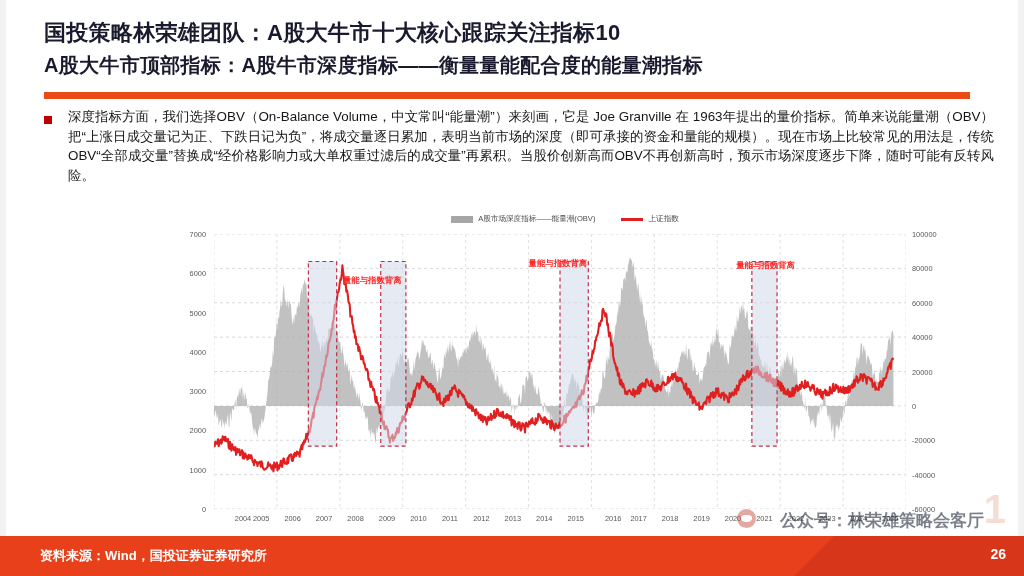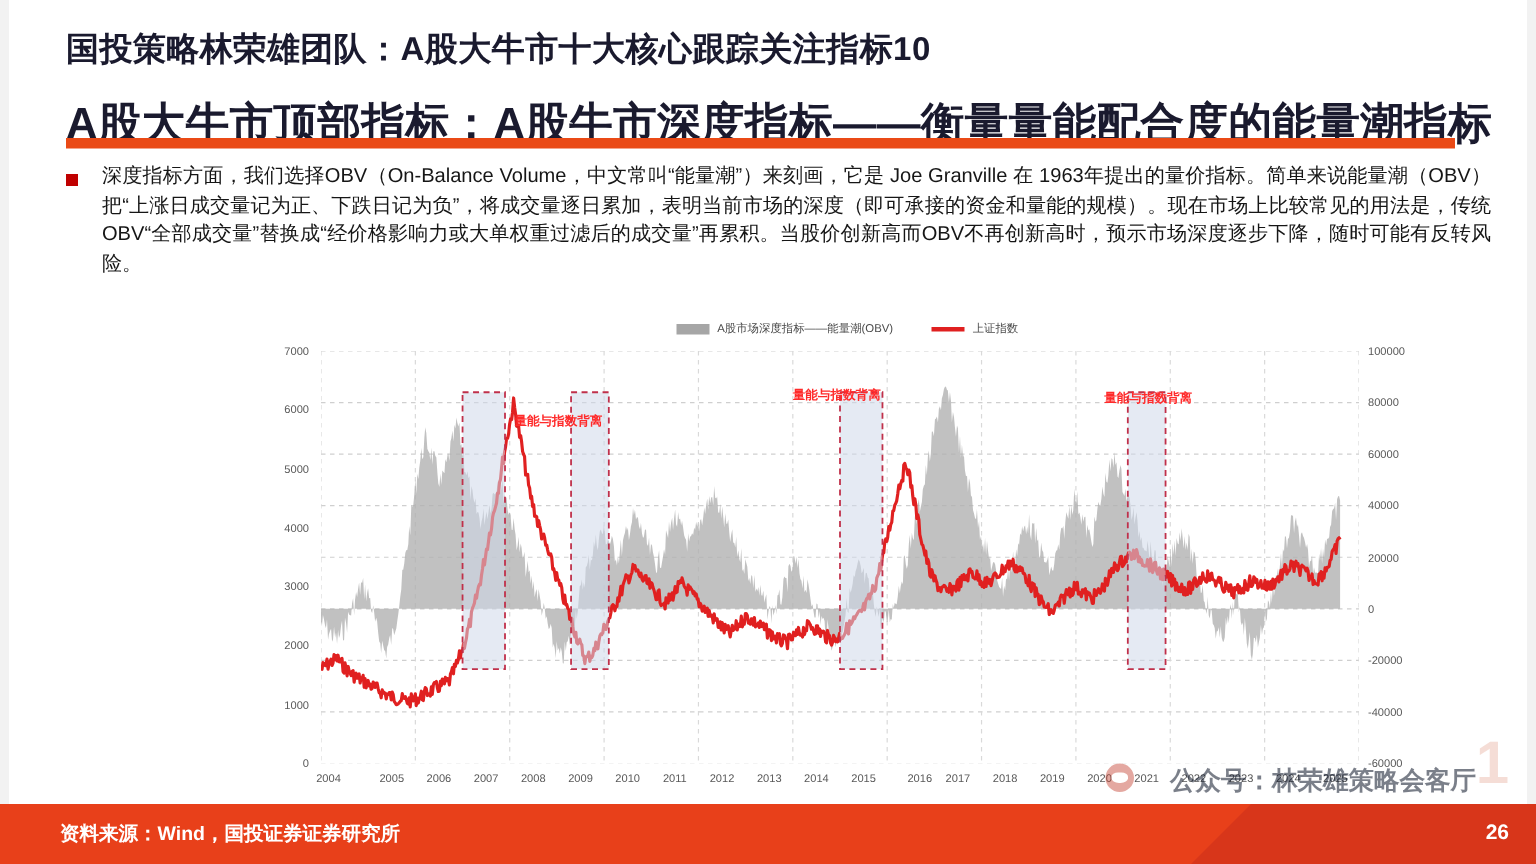--- a/index.html
+++ b/index.html
@@ -15,21 +15,21 @@
   .edge-l{position:absolute;left:0;top:0;width:6px;height:576px;background:#f2f2f2;}
   .edge-r{position:absolute;right:0;top:0;width:6px;height:576px;background:#f2f2f2;}
 
   
   .header{position:absolute;left:0;top:6px;width:1024px;height:86px;text-align:right;}
   .title-l1,.title-l2{
     position:absolute;left:44px;white-space:nowrap;
     color:#1a1a2e;font-weight:bold;letter-spacing:.3px;
   }
   .title-l1{top:12px;font-size:22px;}
-  .title-l2{top:46px;font-size:29px;margin-top:11px;}
+  .title-l2{top:46px;font-size:20px;}
   .title-underline{
     position:absolute;left:44px;top:92px;width:926px;height:7px;background:#ea4a16;
   }
 
   
   .para-wrap{position:absolute;left:44px;top:107px;width:950px;}
   .bullet{
     position:absolute;left:0px;top:9px;width:8px;height:8px;background:#c00000;
   }
   .para{
@@ -173,21 +173,21 @@
             <line x1="692" y1="0" x2="692" y2="275" stroke="#d9d9d9" stroke-width="0.8" stroke-dasharray="3 3"></line>
             <path d="M 0.0 171.9 L 0.0 180.3 L 0.7 182.3 L 1.3 176.0 L 2.0 179.0 L 2.7 183.0 L 3.3 184.9 L 4.0 178.9 L 4.7 192.5 L 5.3 188.8 L 6.0 186.6 L 6.7 185.2 L 7.4 193.8 L 8.0 192.4 L 8.7 183.8 L 9.4 191.2 L 10.0 187.6 L 10.7 195.3 L 11.4 186.0 L 12.0 191.3 L 12.7 189.1 L 13.4 183.0 L 14.0 179.9 L 14.7 193.1 L 15.4 192.5 L 16.0 177.8 L 16.7 181.3 L 17.4 187.8 L 18.1 173.8 L 18.7 175.7 L 19.4 176.1 L 20.1 176.3 L 20.7 168.4 L 21.4 164.9 L 22.1 176.2 L 22.7 165.8 L 23.4 160.7 L 24.1 164.0 L 24.7 158.8 L 25.4 154.3 L 26.1 162.5 L 26.7 154.0 L 27.4 154.9 L 28.1 151.4 L 28.8 165.8 L 29.4 155.7 L 30.1 166.8 L 30.8 161.1 L 31.4 158.2 L 32.1 164.9 L 32.8 164.7 L 33.4 173.4 L 34.1 174.7 L 34.8 169.5 L 35.4 173.9 L 36.1 180.5 L 36.8 177.8 L 37.4 180.1 L 38.1 187.7 L 38.8 193.7 L 39.5 194.9 L 40.1 201.5 L 40.8 193.1 L 41.5 196.7 L 42.1 199.3 L 42.8 200.1 L 43.5 205.0 L 44.1 197.3 L 44.8 195.6 L 45.5 191.3 L 46.1 189.4 L 46.8 196.0 L 47.5 184.7 L 48.1 185.4 L 48.8 189.5 L 49.5 187.1 L 50.2 185.0 L 50.8 180.4 L 51.5 175.5 L 52.2 169.8 L 52.8 164.2 L 53.5 159.0 L 54.2 145.8 L 54.8 145.9 L 55.5 141.7 L 56.2 134.7 L 56.8 132.8 L 57.5 132.7 L 58.2 128.8 L 58.8 116.6 L 59.5 122.9 L 60.2 103.0 L 60.9 103.9 L 61.5 102.8 L 62.2 95.7 L 62.9 85.4 L 63.5 95.1 L 64.2 81.8 L 64.9 85.4 L 65.5 77.9 L 66.2 73.0 L 66.9 64.5 L 67.5 72.2 L 68.2 70.8 L 68.9 57.7 L 69.5 50.8 L 70.2 54.6 L 70.9 65.2 L 71.6 66.8 L 72.2 67.9 L 72.9 72.9 L 73.6 64.4 L 74.2 75.8 L 74.9 66.9 L 75.6 66.9 L 76.2 69.8 L 76.9 71.0 L 77.6 81.4 L 78.2 88.2 L 78.9 90.6 L 79.6 81.6 L 80.2 89.3 L 80.9 79.6 L 81.6 80.7 L 82.3 81.5 L 82.9 72.1 L 83.6 74.2 L 84.3 69.6 L 84.9 68.1 L 85.6 73.4 L 86.3 60.4 L 86.9 58.2 L 87.6 53.0 L 88.3 60.4 L 88.9 49.2 L 89.6 51.7 L 90.3 44.4 L 90.9 47.8 L 91.6 50.4 L 92.3 47.6 L 93.0 63.2 L 93.6 62.0 L 94.3 70.2 L 95.0 67.4 L 95.6 80.6 L 96.3 80.8 L 97.0 82.8 L 97.6 80.1 L 98.3 84.8 L 99.0 83.5 L 99.6 99.6 L 100.3 90.0 L 101.0 93.0 L 101.6 98.1 L 102.3 101.3 L 103.0 98.2 L 103.7 108.6 L 104.3 107.3 L 105.0 107.6 L 105.7 111.5 L 106.3 118.6 L 107.0 113.9 L 107.7 110.9 L 108.3 104.8 L 109.0 116.0 L 109.7 110.9 L 110.3 107.0 L 111.0 112.2 L 111.7 107.3 L 112.3 102.5 L 113.0 108.4 L 113.7 105.0 L 114.4 95.3 L 115.0 94.5 L 115.7 95.6 L 116.4 94.8 L 117.0 94.7 L 117.7 86.7 L 118.4 95.1 L 119.0 90.7 L 119.7 95.1 L 120.4 90.1 L 121.0 85.6 L 121.7 101.2 L 122.4 95.8 L 123.0 98.7 L 123.7 97.3 L 124.4 105.8 L 125.1 109.1 L 125.7 107.5 L 126.4 109.3 L 127.1 119.1 L 127.7 119.4 L 128.4 111.4 L 129.1 118.6 L 129.7 122.4 L 130.4 132.9 L 131.1 129.7 L 131.7 123.8 L 132.4 134.3 L 133.1 128.3 L 133.7 131.0 L 134.4 138.2 L 135.1 136.7 L 135.7 133.9 L 136.4 150.9 L 137.1 145.7 L 137.8 139.9 L 138.4 147.5 L 139.1 146.2 L 139.8 155.1 L 140.4 149.6 L 141.1 159.0 L 141.8 153.3 L 142.4 164.2 L 143.1 160.6 L 143.8 158.6 L 144.4 166.8 L 145.1 158.6 L 145.8 163.4 L 146.4 166.7 L 147.1 176.5 L 147.8 173.4 L 148.5 167.8 L 149.1 171.2 L 149.8 178.5 L 150.5 176.9 L 151.1 181.5 L 151.8 185.4 L 152.5 184.6 L 153.1 181.9 L 153.8 184.6 L 154.5 197.7 L 155.1 195.2 L 155.8 198.1 L 156.5 204.9 L 157.1 193.5 L 157.8 199.6 L 158.5 198.0 L 159.2 201.9 L 159.8 197.5 L 160.5 200.3 L 161.2 208.2 L 161.8 208.4 L 162.5 193.6 L 163.2 200.0 L 163.8 194.1 L 164.5 193.5 L 165.2 189.9 L 165.8 196.2 L 166.5 189.4 L 167.2 182.2 L 167.8 185.5 L 168.5 186.7 L 169.2 184.6 L 169.9 172.6 L 170.5 178.6 L 171.2 173.3 L 171.9 164.5 L 172.5 156.7 L 173.2 156.1 L 173.9 152.3 L 174.5 159.1 L 175.2 154.4 L 175.9 157.8 L 176.5 144.2 L 177.2 143.3 L 177.9 140.7 L 178.5 135.9 L 179.2 145.9 L 179.9 139.0 L 180.6 139.6 L 181.2 136.1 L 181.9 127.0 L 182.6 130.7 L 183.2 122.2 L 183.9 130.1 L 184.6 132.9 L 185.2 125.9 L 185.9 120.2 L 186.6 119.0 L 187.2 121.2 L 187.9 122.2 L 188.6 116.0 L 189.2 121.1 L 189.9 129.0 L 190.6 128.5 L 191.3 125.9 L 191.9 126.8 L 192.6 129.0 L 193.3 126.6 L 193.9 123.2 L 194.6 125.3 L 195.3 130.4 L 195.9 140.4 L 196.6 139.0 L 197.3 143.0 L 197.9 136.7 L 198.6 141.6 L 199.3 133.1 L 199.9 125.7 L 200.6 136.8 L 201.3 126.4 L 202.0 123.2 L 202.6 121.4 L 203.3 116.6 L 204.0 119.7 L 204.6 117.9 L 205.3 126.2 L 206.0 121.9 L 206.6 117.0 L 207.3 114.1 L 208.0 104.6 L 208.6 109.4 L 209.3 105.8 L 210.0 112.3 L 210.6 110.8 L 211.3 111.0 L 212.0 116.8 L 212.7 118.8 L 213.3 114.5 L 214.0 121.7 L 214.7 124.6 L 215.3 123.6 L 216.0 119.0 L 216.7 119.2 L 217.3 128.7 L 218.0 130.0 L 218.7 124.4 L 219.3 136.0 L 220.0 128.7 L 220.7 129.6 L 221.3 134.2 L 222.0 137.3 L 222.7 142.2 L 223.4 147.9 L 224.0 147.6 L 224.7 137.3 L 225.4 132.8 L 226.0 144.3 L 226.7 144.8 L 227.4 140.5 L 228.0 137.0 L 228.7 132.2 L 229.4 135.7 L 230.0 119.5 L 230.7 122.0 L 231.4 124.7 L 232.0 113.7 L 232.7 120.7 L 233.4 114.4 L 234.1 111.1 L 234.7 119.3 L 235.4 111.5 L 236.1 105.6 L 236.7 115.5 L 237.4 117.2 L 238.1 107.4 L 238.7 112.4 L 239.4 111.7 L 240.1 116.2 L 240.7 113.2 L 241.4 117.7 L 242.1 122.8 L 242.7 124.7 L 243.4 125.9 L 244.1 133.8 L 244.8 121.5 L 245.4 127.0 L 246.1 123.9 L 246.8 123.2 L 247.4 121.5 L 248.1 122.7 L 248.8 117.6 L 249.4 119.3 L 250.1 113.9 L 250.8 117.2 L 251.4 113.9 L 252.1 120.2 L 252.8 112.8 L 253.4 112.0 L 254.1 116.3 L 254.8 111.0 L 255.5 104.3 L 256.1 108.7 L 256.8 102.6 L 257.5 98.3 L 258.1 105.9 L 258.8 96.6 L 259.5 101.5 L 260.1 97.7 L 260.8 97.3 L 261.5 103.0 L 262.1 90.0 L 262.8 97.9 L 263.5 98.4 L 264.1 97.0 L 264.8 107.6 L 265.5 107.9 L 266.2 101.8 L 266.8 111.9 L 267.5 103.7 L 268.2 111.0 L 268.8 117.6 L 269.5 108.2 L 270.2 115.2 L 270.8 115.1 L 271.5 112.3 L 272.2 121.2 L 272.8 127.3 L 273.5 122.2 L 274.2 118.8 L 274.8 127.6 L 275.5 128.0 L 276.2 131.0 L 276.8 123.8 L 277.5 137.4 L 278.2 132.9 L 278.9 138.6 L 279.5 140.9 L 280.2 131.3 L 280.9 146.7 L 281.5 145.3 L 282.2 148.7 L 282.9 138.7 L 283.5 141.2 L 284.2 143.8 L 284.9 153.4 L 285.5 151.3 L 286.2 155.4 L 286.9 149.4 L 287.5 150.2 L 288.2 158.1 L 288.9 149.4 L 289.6 160.7 L 290.2 158.4 L 290.9 160.0 L 291.6 157.4 L 292.2 163.2 L 292.9 155.9 L 293.6 162.9 L 294.2 163.1 L 294.9 159.7 L 295.6 167.9 L 296.2 164.7 L 296.9 162.2 L 297.6 179.1 L 298.2 174.7 L 298.9 170.0 L 299.6 171.2 L 300.3 181.6 L 300.9 169.4 L 301.6 176.3 L 302.3 174.0 L 302.9 169.4 L 303.6 175.6 L 304.3 162.8 L 304.9 162.6 L 305.6 158.9 L 306.3 168.9 L 306.9 169.2 L 307.6 164.0 L 308.3 152.0 L 308.9 150.4 L 309.6 151.3 L 310.3 151.4 L 311.0 160.9 L 311.6 143.5 L 312.3 141.9 L 313.0 143.4 L 313.6 147.1 L 314.3 146.2 L 315.0 136.6 L 315.6 137.0 L 316.3 141.8 L 317.0 137.0 L 317.6 144.7 L 318.3 138.6 L 319.0 148.4 L 319.6 152.0 L 320.3 153.1 L 321.0 158.4 L 321.7 149.8 L 322.3 160.8 L 323.0 159.1 L 323.7 161.4 L 324.3 152.1 L 325.0 155.6 L 325.7 160.5 L 326.3 165.1 L 327.0 170.4 L 327.7 168.9 L 328.3 173.2 L 329.0 177.6 L 329.7 177.7 L 330.3 168.4 L 331.0 168.8 L 331.7 178.1 L 332.4 173.3 L 333.0 182.6 L 333.7 176.6 L 334.4 178.7 L 335.0 177.8 L 335.7 180.0 L 336.4 191.1 L 337.0 192.8 L 337.7 178.9 L 338.4 185.3 L 339.0 186.5 L 339.7 196.0 L 340.4 199.8 L 341.0 197.5 L 341.7 190.0 L 342.4 193.5 L 343.1 197.5 L 343.7 193.4 L 344.4 195.8 L 345.1 190.0 L 345.7 184.1 L 346.4 190.6 L 347.1 187.9 L 347.7 187.6 L 348.4 183.6 L 349.1 180.0 L 349.7 176.0 L 350.4 164.6 L 351.1 173.9 L 351.7 174.6 L 352.4 158.0 L 353.1 161.1 L 353.8 158.5 L 354.4 155.3 L 355.1 149.5 L 355.8 150.7 L 356.4 146.8 L 357.1 144.6 L 357.8 141.2 L 358.4 138.8 L 359.1 140.3 L 359.8 143.4 L 360.4 148.1 L 361.1 147.0 L 361.8 144.5 L 362.4 155.1 L 363.1 148.2 L 363.8 147.8 L 364.5 151.0 L 365.1 151.6 L 365.8 161.3 L 366.5 158.8 L 367.1 163.4 L 367.8 158.3 L 368.5 168.4 L 369.1 173.9 L 369.8 177.4 L 370.5 170.3 L 371.1 173.6 L 371.8 177.4 L 372.5 171.4 L 373.1 185.3 L 373.8 181.0 L 374.5 178.2 L 375.2 181.1 L 375.8 173.5 L 376.5 173.6 L 377.2 180.9 L 377.8 180.4 L 378.5 172.1 L 379.2 180.8 L 379.8 178.7 L 380.5 179.1 L 381.2 168.7 L 381.8 171.4 L 382.5 167.9 L 383.2 168.6 L 383.8 168.9 L 384.5 163.8 L 385.2 156.5 L 385.9 161.5 L 386.5 156.6 L 387.2 153.7 L 387.9 155.5 L 388.5 137.3 L 389.2 136.2 L 389.9 142.3 L 390.5 145.1 L 391.2 142.7 L 391.9 128.6 L 392.5 122.7 L 393.2 131.8 L 393.9 121.1 L 394.5 124.7 L 395.2 126.2 L 395.9 110.4 L 396.6 109.3 L 397.2 115.7 L 397.9 102.0 L 398.6 98.8 L 399.2 107.4 L 399.9 103.8 L 400.6 100.7 L 401.2 92.4 L 401.9 89.9 L 402.6 88.8 L 403.2 76.0 L 403.9 82.8 L 404.6 70.2 L 405.2 66.3 L 405.9 73.8 L 406.6 68.0 L 407.2 53.9 L 407.9 53.7 L 408.6 56.9 L 409.3 45.5 L 409.9 45.1 L 410.6 43.6 L 411.3 47.7 L 411.9 38.7 L 412.6 36.8 L 413.3 39.5 L 413.9 31.6 L 414.6 29.3 L 415.3 25.3 L 415.9 24.0 L 416.6 23.7 L 417.3 25.9 L 417.9 26.4 L 418.6 34.1 L 419.3 27.3 L 420.0 33.5 L 420.6 47.5 L 421.3 40.7 L 422.0 44.0 L 422.6 50.6 L 423.3 57.1 L 424.0 49.6 L 424.6 51.5 L 425.3 67.7 L 426.0 56.5 L 426.6 71.4 L 427.3 62.3 L 428.0 70.9 L 428.6 69.0 L 429.3 79.5 L 430.0 83.5 L 430.7 83.1 L 431.3 94.0 L 432.0 84.9 L 432.7 88.2 L 433.3 96.4 L 434.0 97.4 L 434.7 106.2 L 435.3 108.2 L 436.0 111.3 L 436.7 112.2 L 437.3 105.3 L 438.0 118.0 L 438.7 113.3 L 439.3 125.9 L 440.0 123.4 L 440.7 130.8 L 441.4 128.3 L 442.0 134.5 L 442.7 124.7 L 443.4 136.0 L 444.0 126.5 L 444.7 133.3 L 445.4 138.8 L 446.0 136.7 L 446.7 146.7 L 447.4 143.8 L 448.0 141.0 L 448.7 140.6 L 449.4 142.1 L 450.0 145.9 L 450.7 152.7 L 451.4 155.0 L 452.1 157.3 L 452.7 158.0 L 453.4 158.6 L 454.1 151.0 L 454.7 163.8 L 455.4 156.5 L 456.1 159.5 L 456.7 151.7 L 457.4 152.3 L 458.1 144.5 L 458.7 153.2 L 459.4 142.8 L 460.1 147.6 L 460.7 142.8 L 461.4 133.7 L 462.1 142.4 L 462.8 142.6 L 463.4 132.1 L 464.1 136.7 L 464.8 128.1 L 465.4 129.1 L 466.1 121.5 L 466.8 122.9 L 467.4 116.8 L 468.1 120.1 L 468.8 117.2 L 469.4 116.4 L 470.1 122.2 L 470.8 117.2 L 471.4 121.6 L 472.1 108.6 L 472.8 122.6 L 473.5 126.2 L 474.1 114.7 L 474.8 115.2 L 475.5 114.7 L 476.1 128.4 L 476.8 117.9 L 477.5 126.7 L 478.1 125.6 L 478.8 137.8 L 479.5 136.4 L 480.1 127.6 L 480.8 132.9 L 481.5 134.1 L 482.1 140.7 L 482.8 140.8 L 483.5 141.2 L 484.2 139.1 L 484.8 136.7 L 485.5 149.5 L 486.2 146.4 L 486.8 143.7 L 487.5 146.4 L 488.2 146.3 L 488.8 142.1 L 489.5 135.0 L 490.2 133.0 L 490.8 132.9 L 491.5 128.9 L 492.2 132.5 L 492.8 122.3 L 493.5 117.9 L 494.2 118.3 L 494.9 116.7 L 495.5 125.1 L 496.2 114.2 L 496.9 107.4 L 497.5 109.6 L 498.2 111.9 L 498.9 102.9 L 499.5 112.7 L 500.2 102.8 L 500.9 109.1 L 501.5 106.3 L 502.2 91.8 L 502.9 99.6 L 503.5 101.2 L 504.2 93.5 L 504.9 108.8 L 505.6 107.7 L 506.2 110.6 L 506.9 115.8 L 507.6 108.9 L 508.2 113.8 L 508.9 110.7 L 509.6 110.5 L 510.2 124.6 L 510.9 115.9 L 511.6 119.6 L 512.2 118.9 L 512.9 122.8 L 513.6 127.4 L 514.2 130.7 L 514.9 128.6 L 515.6 110.3 L 516.3 113.8 L 516.9 112.8 L 517.6 105.1 L 518.3 100.5 L 518.9 102.8 L 519.6 103.0 L 520.3 98.2 L 520.9 90.4 L 521.6 95.1 L 522.3 97.3 L 522.9 81.1 L 523.6 87.1 L 524.3 87.8 L 524.9 82.8 L 525.6 72.4 L 526.3 80.4 L 527.0 71.5 L 527.6 72.2 L 528.3 77.8 L 529.0 67.3 L 529.6 76.0 L 530.3 74.2 L 531.0 83.7 L 531.6 84.7 L 532.3 79.7 L 533.0 76.0 L 533.6 78.7 L 534.3 94.0 L 535.0 95.3 L 535.6 96.7 L 536.3 91.8 L 537.0 100.4 L 537.6 97.3 L 538.3 95.8 L 539.0 97.9 L 539.7 103.2 L 540.3 112.7 L 541.0 110.0 L 541.7 104.2 L 542.3 115.7 L 543.0 111.0 L 543.7 107.4 L 544.3 113.0 L 545.0 124.4 L 545.7 120.0 L 546.3 126.7 L 547.0 124.0 L 547.7 131.1 L 548.3 131.1 L 549.0 133.0 L 549.7 133.0 L 550.4 133.6 L 551.0 126.3 L 551.7 132.1 L 552.4 141.0 L 553.0 126.7 L 553.7 135.1 L 554.4 143.9 L 555.0 140.9 L 555.7 132.8 L 556.4 133.0 L 557.0 143.5 L 557.7 147.8 L 558.4 147.0 L 559.0 141.1 L 559.7 154.8 L 560.4 144.4 L 561.1 156.5 L 561.7 144.4 L 562.4 145.1 L 563.1 142.3 L 563.7 146.3 L 564.4 136.6 L 565.1 140.1 L 565.7 144.1 L 566.4 131.6 L 567.1 143.7 L 567.7 128.1 L 568.4 135.9 L 569.1 126.4 L 569.7 136.6 L 570.4 124.6 L 571.1 128.1 L 571.8 129.0 L 572.4 120.9 L 573.1 126.7 L 573.8 118.1 L 574.4 124.4 L 575.1 131.6 L 575.8 123.4 L 576.4 132.7 L 577.1 127.6 L 577.8 132.8 L 578.4 121.8 L 579.1 124.0 L 579.8 140.6 L 580.4 131.7 L 581.1 142.0 L 581.8 133.7 L 582.5 134.5 L 583.1 139.1 L 583.8 150.8 L 584.5 152.7 L 585.1 154.0 L 585.8 150.6 L 586.5 161.2 L 587.1 161.2 L 587.8 155.6 L 588.5 166.5 L 589.1 167.5 L 589.8 172.6 L 590.5 175.3 L 591.1 163.6 L 591.8 176.2 L 592.5 178.3 L 593.2 172.1 L 593.8 173.1 L 594.5 181.8 L 595.2 182.8 L 595.8 184.7 L 596.5 191.9 L 597.2 186.8 L 597.8 186.9 L 598.5 184.1 L 599.2 191.2 L 599.8 183.4 L 600.5 191.2 L 601.2 193.7 L 601.8 193.8 L 602.5 190.9 L 603.2 177.9 L 603.9 182.9 L 604.5 176.7 L 605.2 181.6 L 605.9 171.6 L 606.5 168.8 L 607.2 178.7 L 607.9 167.3 L 608.5 176.4 L 609.2 161.6 L 609.9 161.7 L 610.5 162.4 L 611.2 161.4 L 611.9 174.3 L 612.5 170.0 L 613.2 180.6 L 613.9 182.8 L 614.6 181.0 L 615.2 189.6 L 615.9 178.0 L 616.6 186.2 L 617.2 195.0 L 617.9 198.5 L 618.6 192.3 L 619.2 187.4 L 619.9 202.9 L 620.6 205.9 L 621.2 202.1 L 621.9 191.1 L 622.6 191.4 L 623.2 194.4 L 623.9 189.1 L 624.6 197.7 L 625.3 193.8 L 625.9 191.1 L 626.6 182.7 L 627.3 189.1 L 627.9 185.2 L 628.6 184.2 L 629.3 172.1 L 629.9 180.5 L 630.6 178.5 L 631.3 166.1 L 631.9 167.4 L 632.6 171.4 L 633.3 160.5 L 633.9 168.1 L 634.6 154.1 L 635.3 163.4 L 636.0 158.0 L 636.6 149.7 L 637.3 149.7 L 638.0 144.8 L 638.6 150.1 L 639.3 142.7 L 640.0 134.6 L 640.6 144.6 L 641.3 132.0 L 642.0 133.8 L 642.6 123.6 L 643.3 123.6 L 644.0 131.6 L 644.6 125.3 L 645.3 124.5 L 646.0 120.0 L 646.7 109.1 L 647.3 109.8 L 648.0 109.6 L 648.7 121.5 L 649.3 113.8 L 650.0 110.9 L 650.7 117.3 L 651.3 115.5 L 652.0 122.8 L 652.7 131.3 L 653.3 122.0 L 654.0 120.9 L 654.7 123.4 L 655.3 124.5 L 656.0 127.4 L 656.7 131.1 L 657.4 128.7 L 658.0 132.5 L 658.7 144.1 L 659.4 139.7 L 660.0 140.3 L 660.7 136.2 L 661.4 148.8 L 662.0 144.1 L 662.7 147.8 L 663.4 147.7 L 664.0 147.9 L 664.7 148.4 L 665.4 135.2 L 666.0 139.9 L 666.7 131.4 L 667.4 141.8 L 668.0 131.8 L 668.7 137.8 L 669.4 125.7 L 670.1 129.5 L 670.7 125.1 L 671.4 125.2 L 672.1 124.1 L 672.7 117.3 L 673.4 115.8 L 674.1 106.7 L 674.7 105.5 L 675.4 104.9 L 676.1 101.1 L 676.7 112.7 L 677.4 98.9 L 678.1 96.9 L 678.7 96.7 L 679.4 99.7 L 679.4 171.9 Z" fill="#b0b0b0" fill-opacity="0.78" stroke="none"></path>
             <path d="M 0.0 212.1 L 0.7 212.2 L 1.3 207.7 L 2.0 208.4 L 2.7 209.7 L 3.3 209.7 L 4.0 205.4 L 4.7 212.1 L 5.3 209.0 L 6.0 207.0 L 6.7 205.5 L 7.4 209.6 L 8.0 208.1 L 8.7 202.4 L 9.4 205.8 L 10.0 203.1 L 10.7 206.6 L 11.4 202.8 L 12.0 207.2 L 12.7 207.3 L 13.4 205.3 L 14.0 205.0 L 14.7 213.7 L 15.4 214.8 L 16.0 207.9 L 16.7 211.4 L 17.4 216.6 L 18.1 210.3 L 18.7 213.0 L 19.4 214.8 L 20.1 216.4 L 20.7 213.5 L 21.4 213.1 L 22.1 220.8 L 22.7 216.4 L 23.4 214.8 L 24.1 218.1 L 24.7 216.5 L 25.4 215.3 L 26.1 221.3 L 26.7 217.9 L 27.4 218.3 L 28.1 216.2 L 28.8 224.2 L 29.4 218.4 L 30.1 224.6 L 30.8 221.3 L 31.4 219.6 L 32.1 223.3 L 32.8 221.9 L 33.4 225.5 L 34.1 224.9 L 34.8 220.7 L 35.4 221.8 L 36.1 224.3 L 36.8 221.4 L 37.4 221.4 L 38.1 225.1 L 38.8 227.9 L 39.5 228.0 L 40.1 231.2 L 40.8 225.9 L 41.5 227.3 L 42.1 228.2 L 42.8 228.1 L 43.5 232.0 L 44.1 228.8 L 44.8 229.0 L 45.5 227.7 L 46.1 227.7 L 46.8 232.6 L 47.5 227.4 L 48.1 228.9 L 48.8 233.6 L 49.5 234.6 L 50.2 235.8 L 50.8 235.6 L 51.5 235.2 L 52.2 234.4 L 52.8 233.6 L 53.5 233.1 L 54.2 228.4 L 54.8 231.2 L 55.5 231.6 L 56.2 230.4 L 56.8 232.1 L 57.5 234.8 L 58.2 235.4 L 58.8 231.3 L 59.5 237.3 L 60.2 228.5 L 60.9 231.5 L 61.5 233.3 L 62.2 231.8 L 62.9 228.5 L 63.5 236.4 L 64.2 231.4 L 64.9 234.7 L 65.5 231.8 L 66.2 230.3 L 66.9 226.8 L 67.5 232.5 L 68.2 233.0 L 68.9 226.9 L 69.5 224.4 L 70.2 225.1 L 70.9 229.7 L 71.6 229.2 L 72.2 228.5 L 72.9 230.0 L 73.6 223.9 L 74.2 228.9 L 74.9 222.5 L 75.6 221.0 L 76.2 221.1 L 76.9 220.3 L 77.6 224.7 L 78.2 227.0 L 78.9 226.8 L 79.6 220.2 L 80.2 223.1 L 80.9 218.7 L 81.6 220.4 L 82.3 221.9 L 82.9 217.6 L 83.6 219.9 L 84.3 218.4 L 84.9 218.6 L 85.6 222.6 L 86.3 215.3 L 86.9 214.0 L 87.6 211.1 L 88.3 215.2 L 88.9 208.9 L 89.6 210.3 L 90.3 206.2 L 90.9 208.0 L 91.6 205.5 L 92.3 199.9 L 93.0 204.6 L 93.6 199.9 L 94.3 200.5 L 95.0 195.0 L 95.6 198.3 L 96.3 194.5 L 97.0 191.3 L 97.6 185.5 L 98.3 183.9 L 99.0 178.9 L 99.6 183.7 L 100.3 174.0 L 101.0 171.4 L 101.6 170.0 L 102.3 168.1 L 103.0 162.7 L 103.7 164.9 L 104.3 160.5 L 105.0 157.0 L 105.7 155.5 L 106.3 155.9 L 107.0 149.5 L 107.7 145.1 L 108.3 139.0 L 109.0 142.6 L 109.7 137.0 L 110.3 132.1 L 111.0 132.3 L 111.7 126.8 L 112.3 121.4 L 113.0 122.6 L 113.7 118.4 L 114.4 110.7 L 115.0 108.0 L 115.7 106.4 L 116.4 103.7 L 117.0 101.5 L 117.7 94.7 L 118.4 94.8 L 119.0 87.6 L 119.7 85.5 L 120.4 78.0 L 121.0 70.8 L 121.7 75.0 L 122.4 67.3 L 123.0 64.2 L 123.7 58.4 L 124.4 58.2 L 125.1 55.1 L 125.7 49.1 L 126.4 45.2 L 127.1 45.7 L 127.7 40.8 L 128.4 31.3 L 129.1 37.6 L 129.7 41.9 L 130.4 50.1 L 131.1 50.5 L 131.7 49.4 L 132.4 57.6 L 133.1 56.4 L 133.7 60.2 L 134.4 67.0 L 135.1 69.0 L 135.7 70.3 L 136.4 82.7 L 137.1 82.6 L 137.8 82.2 L 138.4 89.4 L 139.1 91.4 L 139.8 98.2 L 140.4 96.8 L 141.1 103.8 L 141.8 102.4 L 142.4 110.2 L 143.1 109.9 L 143.8 110.5 L 144.4 116.9 L 145.1 113.0 L 145.8 116.5 L 146.4 119.1 L 147.1 125.3 L 147.8 124.4 L 148.5 122.0 L 149.1 124.6 L 149.8 129.5 L 150.5 129.4 L 151.1 132.7 L 151.8 135.6 L 152.5 136.0 L 153.1 135.2 L 153.8 137.5 L 154.5 145.6 L 155.1 145.0 L 155.8 147.8 L 156.5 152.9 L 157.1 147.7 L 157.8 152.4 L 158.5 152.7 L 159.2 156.2 L 159.8 154.9 L 160.5 157.7 L 161.2 165.1 L 161.8 168.2 L 162.5 162.7 L 163.2 169.3 L 163.8 168.9 L 164.5 171.5 L 165.2 172.4 L 165.8 178.9 L 166.5 178.7 L 167.2 178.3 L 167.8 183.8 L 168.5 188.1 L 169.2 190.6 L 169.9 187.5 L 170.5 194.5 L 171.2 195.2 L 171.9 193.4 L 172.5 192.1 L 173.2 194.9 L 173.9 195.9 L 174.5 202.9 L 175.2 203.3 L 175.9 208.4 L 176.5 203.8 L 177.2 203.8 L 177.9 202.9 L 178.5 200.7 L 179.2 206.9 L 179.9 203.5 L 180.6 204.3 L 181.2 202.9 L 181.9 198.3 L 182.6 199.7 L 183.2 194.1 L 183.9 197.8 L 184.6 198.6 L 185.2 194.0 L 185.9 190.0 L 186.6 188.6 L 187.2 189.1 L 187.9 187.7 L 188.6 182.2 L 189.2 183.2 L 189.9 185.6 L 190.6 183.4 L 191.3 180.0 L 191.9 178.5 L 192.6 177.8 L 193.3 174.3 L 193.9 170.1 L 194.6 169.1 L 195.3 169.8 L 195.9 173.2 L 196.6 170.2 L 197.3 170.3 L 197.9 164.5 L 198.6 166.8 L 199.3 161.5 L 199.9 156.9 L 200.6 162.6 L 201.3 156.2 L 202.0 153.9 L 202.6 152.4 L 203.3 149.2 L 204.0 150.9 L 204.6 149.9 L 205.3 154.6 L 206.0 152.1 L 206.6 149.3 L 207.3 147.7 L 208.0 142.3 L 208.6 145.0 L 209.3 143.0 L 210.0 146.7 L 210.6 145.8 L 211.3 146.0 L 212.0 149.2 L 212.7 150.4 L 213.3 148.0 L 214.0 152.0 L 214.7 153.4 L 215.3 152.6 L 216.0 149.8 L 216.7 149.7 L 217.3 154.8 L 218.0 155.3 L 218.7 151.9 L 219.3 158.2 L 220.0 154.3 L 220.7 154.9 L 221.3 157.6 L 222.0 159.5 L 222.7 162.4 L 223.4 165.7 L 224.0 165.7 L 224.7 160.0 L 225.4 159.3 L 226.0 167.6 L 226.7 169.7 L 227.4 169.1 L 228.0 169.0 L 228.7 168.1 L 229.4 171.9 L 230.0 164.6 L 230.7 166.2 L 231.4 168.0 L 232.0 162.0 L 232.7 166.2 L 233.4 162.9 L 234.1 161.2 L 234.7 166.1 L 235.4 161.9 L 236.1 157.1 L 236.7 161.2 L 237.4 160.7 L 238.1 153.7 L 238.7 155.1 L 239.4 153.3 L 240.1 154.3 L 240.7 151.2 L 241.4 153.7 L 242.1 156.6 L 242.7 157.7 L 243.4 158.4 L 244.1 162.8 L 244.8 155.9 L 245.4 159.0 L 246.1 157.3 L 246.8 158.6 L 247.4 159.4 L 248.1 161.7 L 248.8 160.5 L 249.4 163.2 L 250.1 161.9 L 250.8 165.4 L 251.4 165.3 L 252.1 170.6 L 252.8 168.1 L 253.4 169.3 L 254.1 173.4 L 254.8 172.2 L 255.5 170.1 L 256.1 174.3 L 256.8 172.5 L 257.5 171.4 L 258.1 176.9 L 258.8 172.9 L 259.5 176.8 L 260.1 175.9 L 260.8 176.9 L 261.5 181.3 L 262.1 175.2 L 262.8 179.5 L 263.5 179.5 L 264.1 178.5 L 264.8 184.2 L 265.5 184.2 L 266.2 180.5 L 266.8 186.0 L 267.5 181.1 L 268.2 184.7 L 268.8 187.9 L 269.5 182.2 L 270.2 185.7 L 270.8 185.2 L 271.5 183.1 L 272.2 187.6 L 272.8 190.6 L 273.5 186.2 L 274.2 182.9 L 274.8 186.3 L 275.5 185.1 L 276.2 185.3 L 276.8 179.8 L 277.5 186.0 L 278.2 182.0 L 278.9 183.7 L 279.5 183.6 L 280.2 176.7 L 280.9 183.9 L 281.5 181.7 L 282.2 182.1 L 282.9 175.1 L 283.5 175.0 L 284.2 176.3 L 284.9 181.4 L 285.5 180.0 L 286.2 182.1 L 286.9 178.5 L 287.5 178.7 L 288.2 182.8 L 288.9 177.7 L 289.6 183.9 L 290.2 182.4 L 290.9 183.0 L 291.6 181.3 L 292.2 184.3 L 292.9 180.0 L 293.6 183.7 L 294.2 183.6 L 294.9 181.4 L 295.6 185.8 L 296.2 183.8 L 296.9 182.1 L 297.6 191.4 L 298.2 188.7 L 298.9 185.8 L 299.6 186.2 L 300.3 193.1 L 300.9 187.2 L 301.6 192.0 L 302.3 191.7 L 302.9 190.1 L 303.6 194.6 L 304.3 188.4 L 304.9 189.2 L 305.6 188.4 L 306.3 195.2 L 306.9 196.6 L 307.6 194.9 L 308.3 189.3 L 308.9 189.6 L 309.6 191.4 L 310.3 192.6 L 311.0 198.5 L 311.6 189.1 L 312.3 188.7 L 313.0 190.0 L 313.6 192.6 L 314.3 192.5 L 315.0 187.6 L 315.6 188.3 L 316.3 189.8 L 317.0 185.9 L 317.6 189.0 L 318.3 184.3 L 319.0 188.7 L 319.6 189.4 L 320.3 188.8 L 321.0 190.7 L 321.7 184.3 L 322.3 189.1 L 323.0 186.6 L 323.7 186.5 L 324.3 179.8 L 325.0 180.3 L 325.7 181.6 L 326.3 182.7 L 327.0 185.5 L 327.7 184.4 L 328.3 186.6 L 329.0 188.9 L 329.7 188.7 L 330.3 183.2 L 331.0 183.2 L 331.7 188.2 L 332.4 185.3 L 333.0 190.3 L 333.7 186.7 L 334.4 187.6 L 335.0 186.8 L 335.7 187.9 L 336.4 193.8 L 337.0 194.6 L 337.7 186.3 L 338.4 189.4 L 339.0 189.6 L 339.7 194.5 L 340.4 196.1 L 341.0 194.4 L 341.7 189.6 L 342.4 191.1 L 343.1 193.8 L 343.7 192.0 L 344.4 193.9 L 345.1 191.1 L 345.7 188.2 L 346.4 192.3 L 347.1 191.3 L 347.7 191.6 L 348.4 190.1 L 349.1 188.8 L 349.7 187.2 L 350.4 181.5 L 351.1 187.5 L 351.7 188.6 L 352.4 179.9 L 353.1 182.4 L 353.8 181.4 L 354.4 180.1 L 355.1 177.3 L 355.8 178.5 L 356.4 176.8 L 357.1 175.9 L 357.8 174.5 L 358.4 173.6 L 359.1 172.8 L 359.8 172.8 L 360.4 173.7 L 361.1 171.4 L 361.8 168.3 L 362.4 172.6 L 363.1 167.0 L 363.8 165.1 L 364.5 164.4 L 365.1 162.3 L 365.8 165.3 L 366.5 161.5 L 367.1 161.7 L 367.8 156.3 L 368.5 159.5 L 369.1 160.2 L 369.8 158.8 L 370.5 151.4 L 371.1 149.8 L 371.8 148.5 L 372.5 141.7 L 373.1 146.1 L 373.8 140.2 L 374.5 135.2 L 375.2 134.4 L 375.8 127.7 L 376.5 125.3 L 377.2 126.9 L 377.8 124.2 L 378.5 117.1 L 379.2 119.5 L 379.8 115.8 L 380.5 114.3 L 381.2 106.7 L 381.8 106.5 L 382.5 102.8 L 383.2 101.5 L 383.8 99.9 L 384.5 95.3 L 385.2 89.4 L 385.9 91.8 L 386.5 88.5 L 387.2 86.3 L 387.9 86.8 L 388.5 76.1 L 389.2 74.9 L 389.9 77.8 L 390.5 78.9 L 391.2 82.4 L 391.9 79.4 L 392.5 81.0 L 393.2 91.0 L 393.9 89.8 L 394.5 96.7 L 395.2 102.5 L 395.9 98.5 L 396.6 103.0 L 397.2 111.7 L 397.9 109.2 L 398.6 112.5 L 399.2 122.4 L 399.9 125.5 L 400.6 128.9 L 401.2 129.4 L 401.9 132.4 L 402.6 136.1 L 403.2 133.4 L 403.9 141.6 L 404.6 138.9 L 405.2 141.1 L 405.9 149.7 L 406.6 150.8 L 407.2 145.8 L 407.9 148.6 L 408.6 153.3 L 409.3 149.8 L 409.9 152.5 L 410.6 154.5 L 411.3 159.8 L 411.9 157.6 L 412.6 157.8 L 413.3 160.5 L 413.9 157.3 L 414.6 157.2 L 415.3 156.2 L 415.9 156.6 L 416.6 157.7 L 417.3 160.2 L 417.9 158.5 L 418.6 160.9 L 419.3 155.1 L 420.0 156.7 L 420.6 162.6 L 421.3 156.8 L 422.0 156.8 L 422.6 158.6 L 423.3 160.0 L 424.0 153.6 L 424.6 152.5 L 425.3 159.4 L 426.0 150.9 L 426.6 157.1 L 427.3 149.8 L 428.0 152.5 L 428.6 149.0 L 429.3 152.5 L 430.0 152.3 L 430.7 149.6 L 431.3 153.3 L 432.0 145.8 L 432.7 145.2 L 433.3 147.4 L 434.0 147.0 L 434.7 151.0 L 435.3 151.2 L 436.0 151.9 L 436.7 151.5 L 437.3 146.6 L 438.0 152.8 L 438.7 149.2 L 439.3 155.6 L 440.0 153.5 L 440.7 156.9 L 441.4 154.8 L 442.0 157.6 L 442.7 151.4 L 443.4 157.0 L 444.0 150.9 L 444.7 153.3 L 445.4 154.9 L 446.0 152.3 L 446.7 156.5 L 447.4 153.3 L 448.0 150.4 L 448.7 148.6 L 449.4 148.0 L 450.0 148.7 L 450.7 151.1 L 451.4 150.9 L 452.1 150.8 L 452.7 149.7 L 453.4 148.6 L 454.1 142.8 L 454.7 148.6 L 455.4 144.9 L 456.1 147.1 L 456.7 143.2 L 457.4 144.0 L 458.1 140.1 L 458.7 145.5 L 459.4 140.1 L 460.1 143.3 L 460.7 142.2 L 461.4 138.8 L 462.1 145.4 L 462.8 147.2 L 463.4 143.0 L 464.1 147.3 L 464.8 144.2 L 465.4 146.5 L 466.1 143.9 L 466.8 146.3 L 467.4 144.6 L 468.1 148.2 L 468.8 148.2 L 469.4 149.5 L 470.1 154.5 L 470.8 153.4 L 471.4 156.4 L 472.1 149.5 L 472.8 157.9 L 473.5 160.4 L 474.1 154.5 L 474.8 155.2 L 475.5 155.5 L 476.1 163.7 L 476.8 157.8 L 477.5 162.8 L 478.1 162.1 L 478.8 169.1 L 479.5 168.3 L 480.1 163.3 L 480.8 166.3 L 481.5 167.0 L 482.1 170.7 L 482.8 170.8 L 483.5 171.0 L 484.2 169.9 L 484.8 168.5 L 485.5 175.7 L 486.2 174.0 L 486.8 172.5 L 487.5 174.5 L 488.2 174.9 L 488.8 173.0 L 489.5 169.5 L 490.2 168.9 L 490.8 169.2 L 491.5 167.5 L 492.2 170.0 L 492.8 164.7 L 493.5 162.7 L 494.2 163.4 L 494.9 162.9 L 495.5 168.2 L 496.2 162.5 L 496.9 159.1 L 497.5 160.9 L 498.2 162.6 L 498.9 158.1 L 499.5 164.0 L 500.2 158.9 L 500.9 162.9 L 501.5 161.9 L 502.2 154.2 L 502.9 159.0 L 503.5 159.2 L 504.2 154.2 L 504.9 162.1 L 505.6 160.7 L 506.2 161.6 L 506.9 163.8 L 507.6 159.2 L 508.2 161.3 L 508.9 159.1 L 509.6 158.5 L 510.2 165.9 L 510.9 160.5 L 511.6 162.2 L 512.2 161.3 L 512.9 163.0 L 513.6 165.1 L 514.2 168.2 L 514.9 168.2 L 515.6 159.1 L 516.3 162.3 L 516.9 162.9 L 517.6 159.8 L 518.3 158.4 L 518.9 160.9 L 519.6 161.5 L 520.3 159.3 L 520.9 155.3 L 521.6 158.4 L 522.3 160.1 L 522.9 151.5 L 523.6 155.4 L 524.3 156.2 L 524.9 152.9 L 525.6 146.5 L 526.3 150.5 L 527.0 145.0 L 527.6 144.9 L 528.3 147.6 L 529.0 141.2 L 529.6 145.5 L 530.3 142.8 L 531.0 146.5 L 531.6 145.3 L 532.3 140.8 L 533.0 137.0 L 533.6 136.9 L 534.3 143.7 L 535.0 142.8 L 535.6 141.9 L 536.3 137.4 L 537.0 140.6 L 537.6 137.1 L 538.3 134.6 L 539.0 134.1 L 539.7 135.4 L 540.3 139.0 L 541.0 136.8 L 541.7 132.8 L 542.3 138.5 L 543.0 135.2 L 543.7 132.4 L 544.3 134.8 L 545.0 140.5 L 545.7 137.3 L 546.3 140.9 L 547.0 139.1 L 547.7 142.9 L 548.3 142.6 L 549.0 143.5 L 549.7 143.2 L 550.4 143.3 L 551.0 139.0 L 551.7 142.0 L 552.4 146.8 L 553.0 138.5 L 553.7 143.0 L 554.4 147.7 L 555.0 145.8 L 555.7 141.0 L 556.4 140.9 L 557.0 146.5 L 557.7 148.8 L 558.4 148.0 L 559.0 144.5 L 559.7 152.0 L 560.4 145.9 L 561.1 152.5 L 561.7 145.4 L 562.4 147.3 L 563.1 147.1 L 563.7 150.8 L 564.4 146.9 L 565.1 150.3 L 565.7 154.0 L 566.4 148.4 L 567.1 156.7 L 567.7 149.6 L 568.4 155.7 L 569.1 152.1 L 569.7 159.5 L 570.4 154.5 L 571.1 158.2 L 571.8 160.3 L 572.4 157.5 L 573.1 160.5 L 573.8 155.4 L 574.4 158.7 L 575.1 162.5 L 575.8 157.7 L 576.4 162.7 L 577.1 159.6 L 577.8 162.3 L 578.4 154.4 L 579.1 153.9 L 579.8 161.6 L 580.4 154.9 L 581.1 158.9 L 581.8 152.6 L 582.5 151.3 L 583.1 152.2 L 583.8 156.9 L 584.5 156.0 L 585.1 154.7 L 585.8 150.9 L 586.5 154.9 L 587.1 153.0 L 587.8 147.9 L 588.5 152.1 L 589.1 151.7 L 589.8 153.6 L 590.5 154.1 L 591.1 146.6 L 591.8 152.7 L 592.5 152.9 L 593.2 148.5 L 593.8 148.1 L 594.5 152.5 L 595.2 152.6 L 595.8 153.2 L 596.5 156.7 L 597.2 153.4 L 597.8 153.0 L 598.5 150.9 L 599.2 154.4 L 599.8 151.3 L 600.5 156.9 L 601.2 159.5 L 601.8 160.8 L 602.5 160.3 L 603.2 154.2 L 603.9 158.3 L 604.5 156.0 L 605.2 160.2 L 605.9 156.0 L 606.5 155.9 L 607.2 163.0 L 607.9 158.0 L 608.5 164.6 L 609.2 157.7 L 609.9 159.2 L 610.5 157.9 L 611.2 155.7 L 611.9 161.2 L 612.5 157.1 L 613.2 161.4 L 613.9 160.9 L 614.6 158.2 L 615.2 161.3 L 615.9 153.1 L 616.6 156.0 L 617.2 159.2 L 617.9 159.5 L 618.6 154.3 L 619.2 149.9 L 619.9 156.9 L 620.6 156.9 L 621.2 155.7 L 621.9 150.5 L 622.6 151.6 L 623.2 154.3 L 623.9 152.3 L 624.6 158.1 L 625.3 156.9 L 625.9 156.3 L 626.6 153.1 L 627.3 158.1 L 627.9 157.4 L 628.6 158.2 L 629.3 152.9 L 629.9 159.1 L 630.6 159.4 L 631.3 153.9 L 631.9 155.6 L 632.6 158.8 L 633.3 153.6 L 633.9 158.8 L 634.6 152.0 L 635.3 158.1 L 636.0 156.1 L 636.6 152.3 L 637.3 152.8 L 638.0 150.5 L 638.6 154.0 L 639.3 150.3 L 640.0 146.2 L 640.6 152.3 L 641.3 145.7 L 642.0 147.2 L 642.6 142.4 L 643.3 143.4 L 644.0 148.8 L 644.6 146.2 L 645.3 146.7 L 646.0 145.2 L 646.7 140.0 L 647.3 141.3 L 648.0 140.8 L 648.7 147.0 L 649.3 142.1 L 650.0 140.1 L 650.7 143.2 L 651.3 141.7 L 652.0 145.3 L 652.7 149.6 L 653.3 143.9 L 654.0 142.8 L 654.7 143.8 L 655.3 143.9 L 656.0 145.0 L 656.7 146.6 L 657.4 144.8 L 658.0 146.5 L 658.7 153.0 L 659.4 150.5 L 660.0 150.9 L 660.7 148.6 L 661.4 155.7 L 662.0 153.0 L 662.7 155.1 L 663.4 155.1 L 664.0 155.4 L 664.7 156.0 L 665.4 148.7 L 666.0 151.6 L 666.7 147.0 L 667.4 153.2 L 668.0 147.8 L 668.7 151.4 L 669.4 144.6 L 670.1 146.7 L 670.7 144.2 L 671.4 144.2 L 672.1 143.6 L 672.7 139.7 L 673.4 138.8 L 674.1 133.7 L 674.7 132.5 L 675.4 131.7 L 676.1 129.0 L 676.7 135.0 L 677.4 126.8 L 678.1 125.1 L 678.7 124.5 L 679.4 125.7" fill="none" stroke="#e02020" stroke-width="2.1" stroke-linejoin="round"></path>
             <rect x="94.36363636363636" y="27.5" width="28.309090909093783" height="184.64285714285714" fill="#cfd8ea" fill-opacity="0.55" stroke="#c0304a" stroke-width="1.2" stroke-dasharray="4 3"></rect>
             <rect x="166.7090909090895" y="27.5" width="25.163636363634907" height="184.64285714285714" fill="#cfd8ea" fill-opacity="0.55" stroke="#c0304a" stroke-width="1.2" stroke-dasharray="4 3"></rect>
             <rect x="346" y="27.5" width="28.309090909093754" height="184.64285714285714" fill="#cfd8ea" fill-opacity="0.55" stroke="#c0304a" stroke-width="1.2" stroke-dasharray="4 3"></rect>
             <rect x="537.8727272727244" y="27.5" width="25.163636363642127" height="184.64285714285714" fill="#cfd8ea" fill-opacity="0.55" stroke="#c0304a" stroke-width="1.2" stroke-dasharray="4 3"></rect>
           </svg>
       </div>
       <div class="xaxis">
-          <div class="xtick" style="left: 5px; top: 2px;">2004</div>
+          <div class="xtick" style="left: 29px; top: 2px;">2004</div>
           <div class="xtick" style="left: 47.1818px; top: 2px;">2005</div>
           <div class="xtick" style="left: 78.6364px; top: 2px;">2006</div>
           <div class="xtick" style="left: 110.091px; top: 2px;">2007</div>
           <div class="xtick" style="left: 141.545px; top: 2px;">2008</div>
           <div class="xtick" style="left: 173px; top: 2px;">2009</div>
           <div class="xtick" style="left: 204.455px; top: 2px;">2010</div>
           <div class="xtick" style="left: 235.909px; top: 2px;">2011</div>
           <div class="xtick" style="left: 267.364px; top: 2px;">2012</div>
           <div class="xtick" style="left: 298.818px; top: 2px;">2013</div>
           <div class="xtick" style="left: 330.273px; top: 2px;">2014</div>

